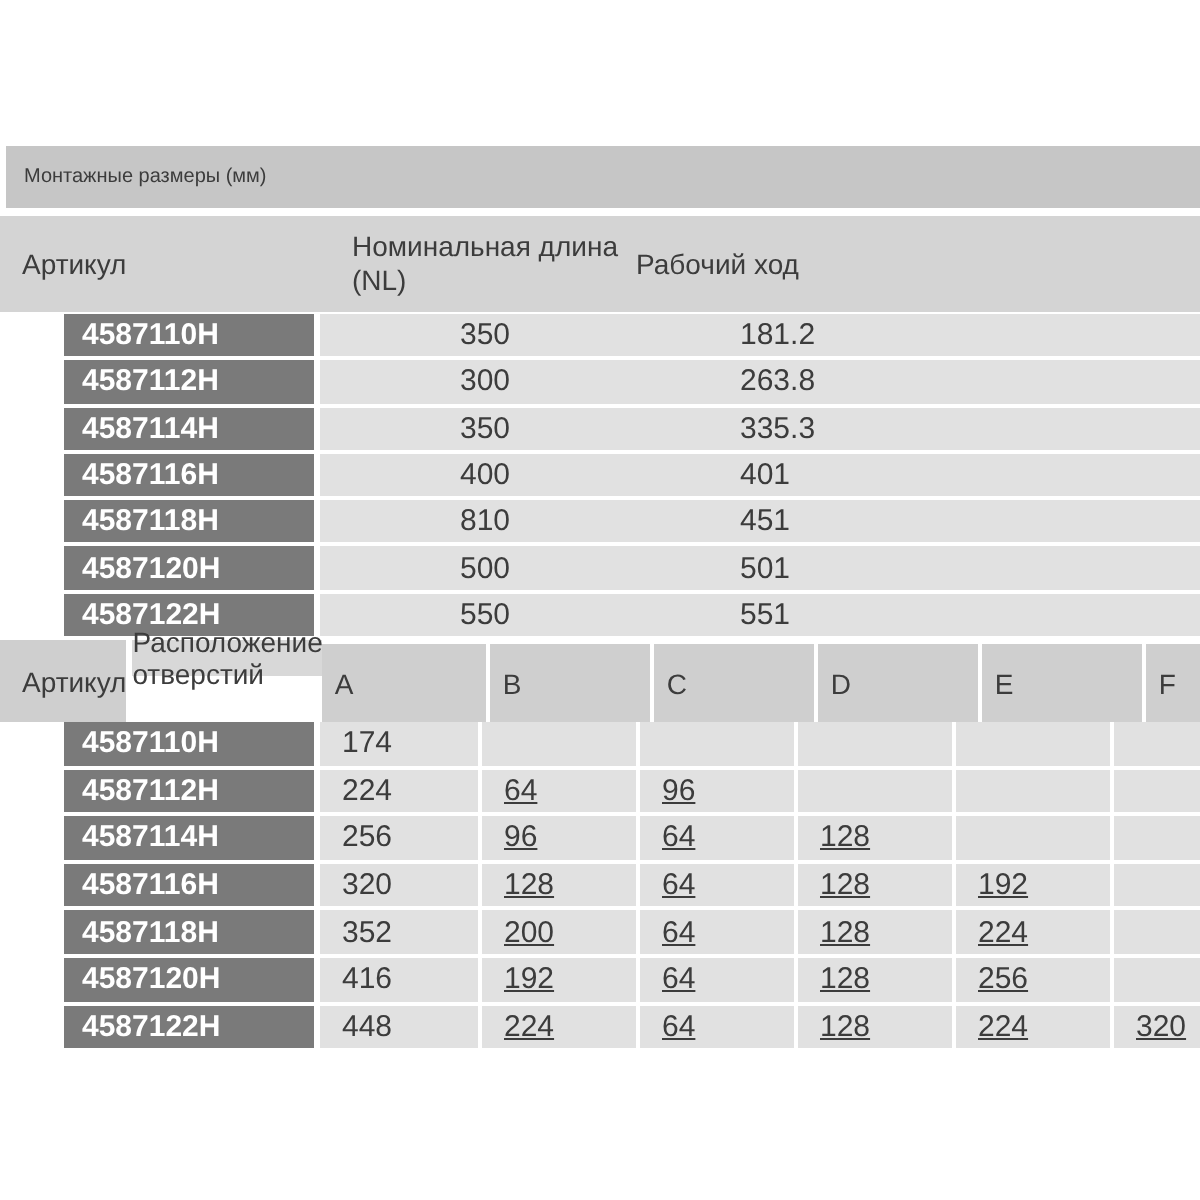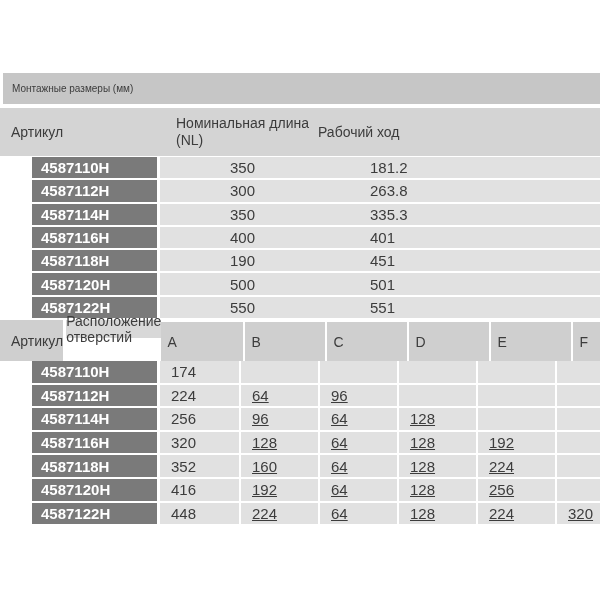--- a/index.html
+++ b/index.html
@@ -99,21 +99,21 @@
   </div>
 
   <div class="row">
     <div class="cell article">4587116H</div>
     <div class="cell nl">400</div>
     <div class="cell rx">401</div>
   </div>
 
   <div class="row">
     <div class="cell article">4587118H</div>
-    <div class="cell nl">190</div>
+    <div class="cell nl">810</div>
     <div class="cell rx">451</div>
   </div>
 
   <div class="row">
     <div class="cell article">4587120H</div>
     <div class="cell nl">500</div>
     <div class="cell rx">501</div>
   </div>
 
   <div class="row">
@@ -181,21 +181,21 @@
     <div class="cell hole">128</div>
     <div class="cell hole">64</div>
     <div class="cell hole">128</div>
     <div class="cell hole">192</div>
     <div class="cell hole"></div>
   </div>
 
   <div class="row">
     <div class="cell article">4587118H</div>
     <div class="cell hole">352</div>
-    <div class="cell hole">160</div>
+    <div class="cell hole">200</div>
     <div class="cell hole">64</div>
     <div class="cell hole">128</div>
     <div class="cell hole">224</div>
     <div class="cell hole"></div>
   </div>
 
   <div class="row">
     <div class="cell article">4587120H</div>
     <div class="cell hole">416</div>
     <div class="cell hole">192</div>

